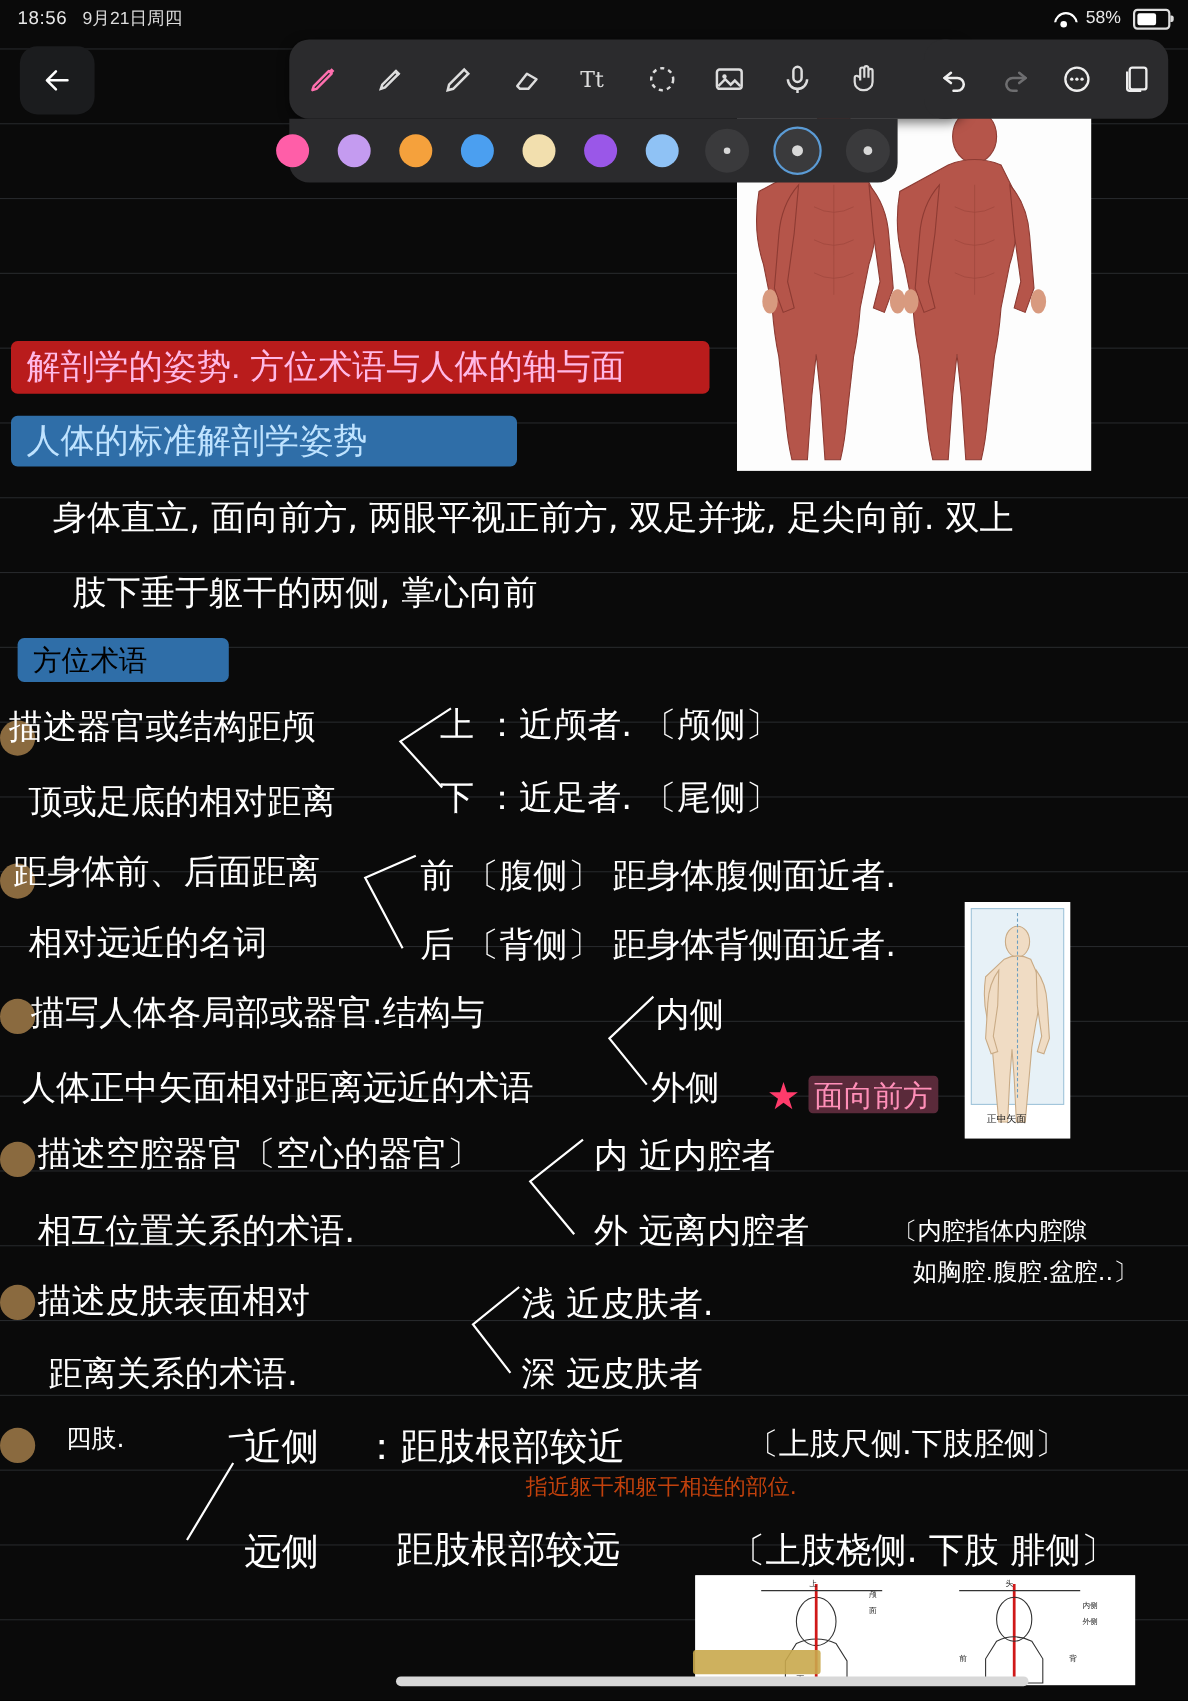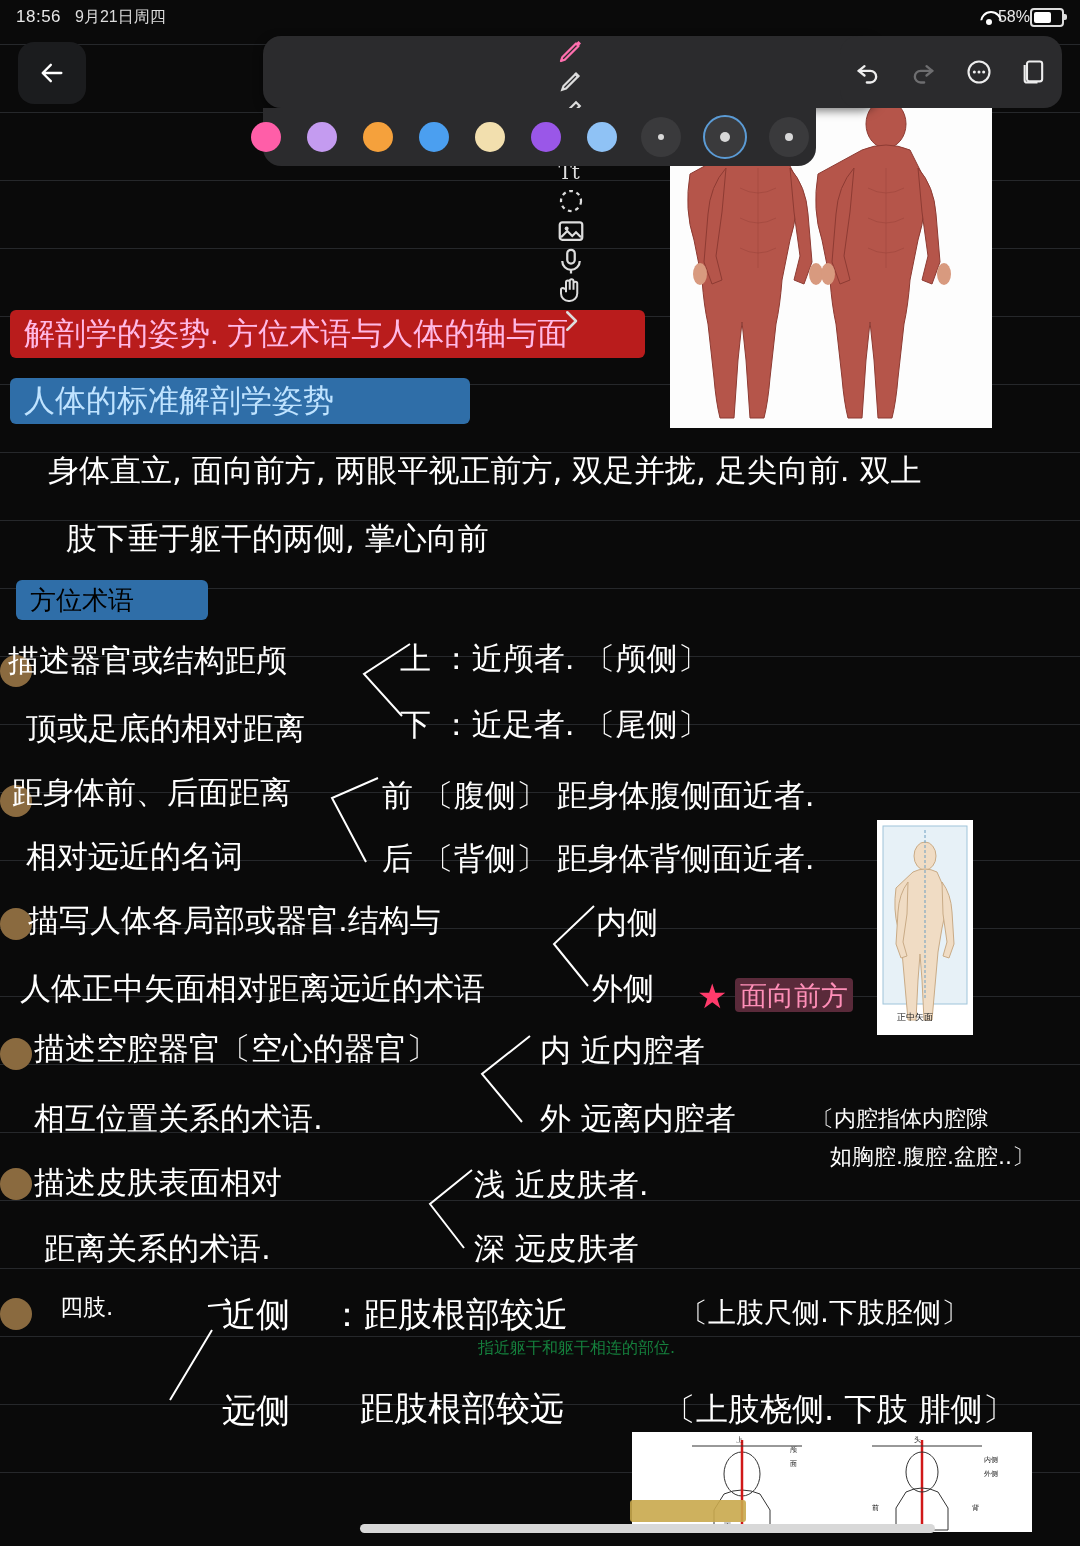--- a/index.html
+++ b/index.html
@@ -7,37 +7,37 @@
 
   
   #page{position:absolute;inset:0;background:#0a0a0a;}
   .rule{position:absolute;left:0;width:1080px;height:1px;background:#26282b;}
 
   
   #statusbar{position:absolute;top:0;left:0;width:1080px;height:34px;display:flex;align-items:center;
     padding:0 16px;box-sizing:border-box;font-size:16px;color:#e8e8e8;z-index:40;}
   #statusbar .time{font-size:17px;letter-spacing:.5px;}
   #statusbar .date{font-size:16px;margin-left:14px;color:#ddd;}
-  #statusbar .right{margin-left:auto;display:flex;align-items:center;gap:0;}
+  #statusbar .right{margin-left:auto;display:flex;align-items:center;gap:11px;}
   .wifi{width:18px;height:14px;position:relative;display:inline-block;}
   .wifi:before{content:"";position:absolute;left:0;top:1px;width:18px;height:18px;
     border:2.5px solid #fff;border-radius:50%;clip-path:polygon(0 0,100% 0,100% 42%,0 42%);}
   .wifi:after{content:"";position:absolute;left:6px;top:9px;width:6px;height:6px;background:#fff;border-radius:50%;}
   .batt{width:30px;height:15px;border:2px solid #ddd;border-radius:4px;position:relative;display:inline-block;}
   .batt:after{content:"";position:absolute;right:-5px;top:4px;width:3px;height:6px;background:#ddd;border-radius:0 2px 2px 0;}
   .batt i{position:absolute;left:2px;top:2px;bottom:2px;width:55%;background:#fff;border-radius:2px;display:block;}
 
   
   #backbtn{position:absolute;left:18px;top:42px;width:68px;height:62px;border-radius:16px;
     background:#1b1c1e;display:flex;align-items:center;justify-content:center;z-index:35;}
   #backbtn svg{width:28px;height:28px;}
 
   
   #toolbar{position:absolute;left:263px;top:36px;width:616px;height:72px;background:#2b2b2d;border-radius:18px;
-    display:flex;align-items:center;z-index:36;box-shadow:0 3px 10px rgba(0,0,0,.5);flex-direction:column;}
+    display:flex;align-items:flex-end;z-index:36;box-shadow:0 3px 10px rgba(0,0,0,.5);}
   #toolbar .tool{flex:1;display:flex;align-items:center;justify-content:center;height:100%;}
   #toolbar .tool svg{width:30px;height:30px;}
 
   
   #palette{position:absolute;left:263px;top:108px;width:553px;height:58px;background:#2b2b2d;
     border-radius:0 0 18px 18px;display:flex;align-items:center;z-index:36;}
   #palette .swatches{display:flex;align-items:center;gap:0;flex:1;padding-left:0;}
   #palette .sw{width:30px;height:30px;border-radius:50%;margin-left:26px;}
   #palette .sw:first-child{margin-left:-12px;}
   #palette .vdiv{width:1px;height:40px;background:#454547;margin:0 14px 0 10px;}
@@ -307,21 +307,21 @@
 <div class="line" style="left:474px;top:1228px">深   远皮肤者</div>
 <svg class="connector" style="left:424px;top:1164px;width:54px;height:92px">
   <path d="M48 6 L6 40 L40 84" stroke="#fff" stroke-width="2" fill="none"></path>
 </svg>
 
 <div class="bullet" style="left:0px;top:1298px"></div>
 <div class="line" style="left:60px;top:1292px;font-size:23px">四肢.</div>
 <div class="line" style="left:222px;top:1292px;font-size:34px">近侧</div>
 <div class="line" style="left:330px;top:1292px;font-size:34px">：距肢根部较近</div>
 <div class="line" style="left:680px;top:1294px;font-size:28px">〔上肢尺侧.下肢胫侧〕</div>
-<div class="line" style="left:478px;top:1338px;font-size:16px;color:#15803d">指近躯干和躯干相连的部位.</div>
+<div class="line" style="left:478px;top:1338px;font-size:20px;color:#c2410c">指近躯干和躯干相连的部位.</div>
 <div class="line" style="left:222px;top:1388px;font-size:34px">远侧</div>
 <div class="line" style="left:360px;top:1386px;font-size:34px">距肢根部较远</div>
 <div class="line" style="left:664px;top:1388px;font-size:32px">〔上肢桡侧. 下肢 腓侧〕</div>
 <svg class="connector" style="left:150px;top:1300px;width:100px;height:110px">
   <path d="M80 4 L58 6 M62 30 L20 100" stroke="#fff" stroke-width="2" fill="none"></path>
 </svg>
 
 <div class="img-box" id="anat1">
   <svg viewBox="0 0 322 340" width="322" height="340">
     <rect width="322" height="340" fill="#fdfdfd"></rect>

